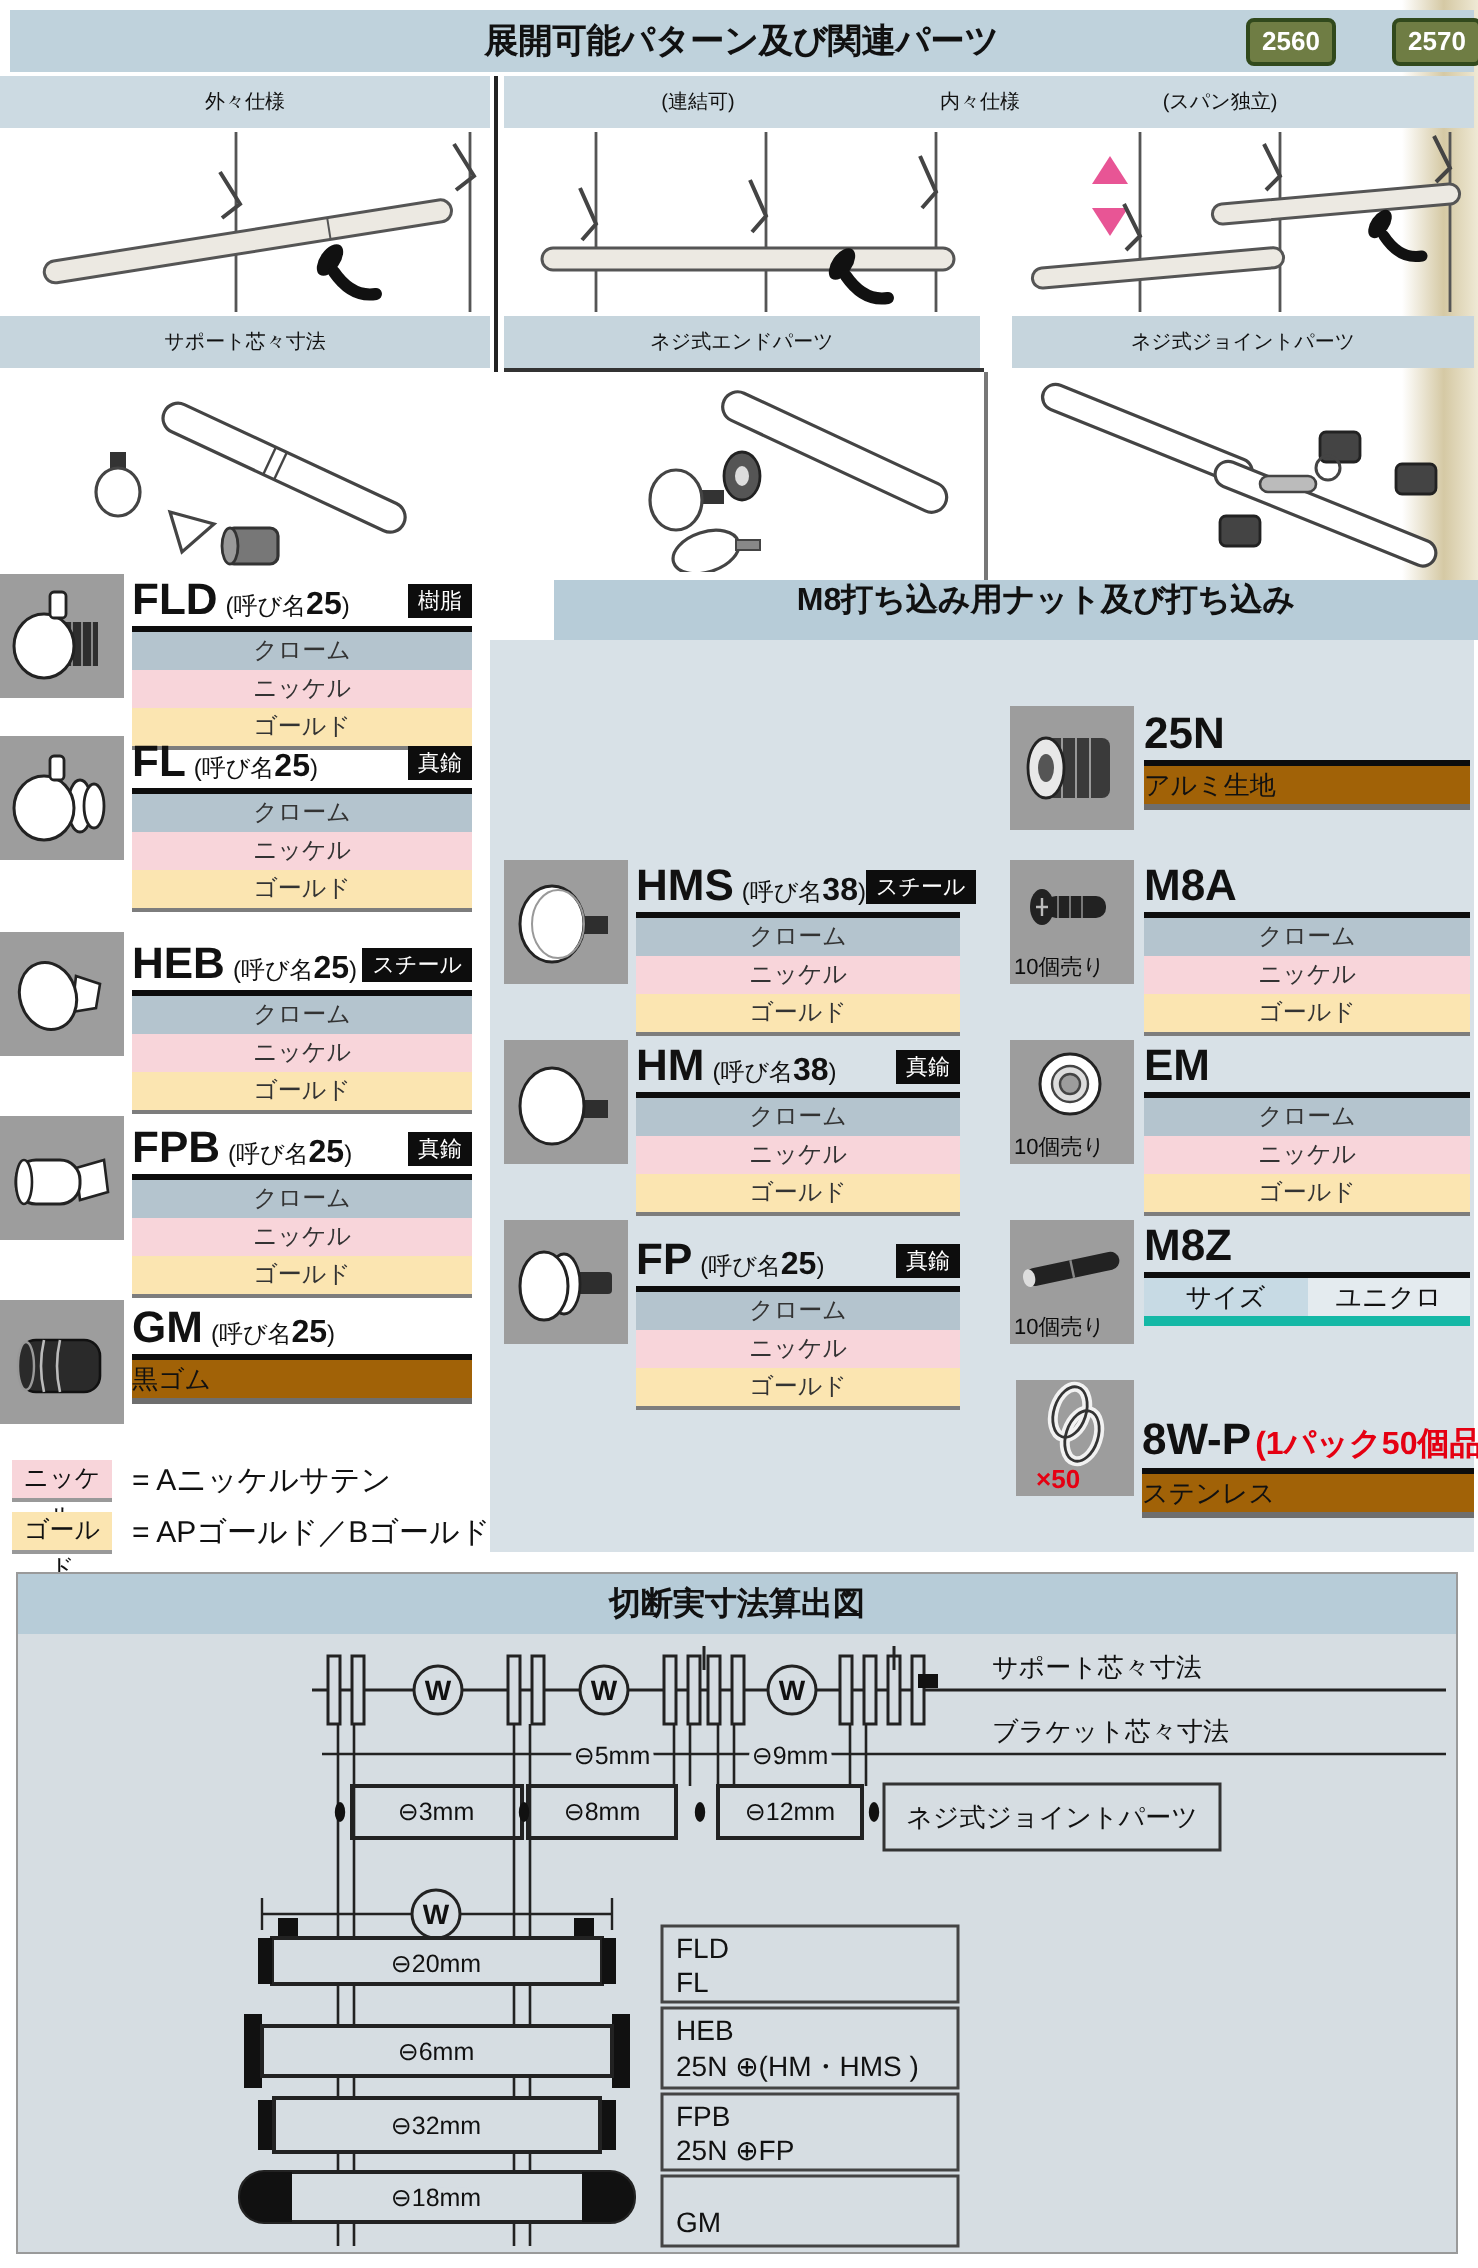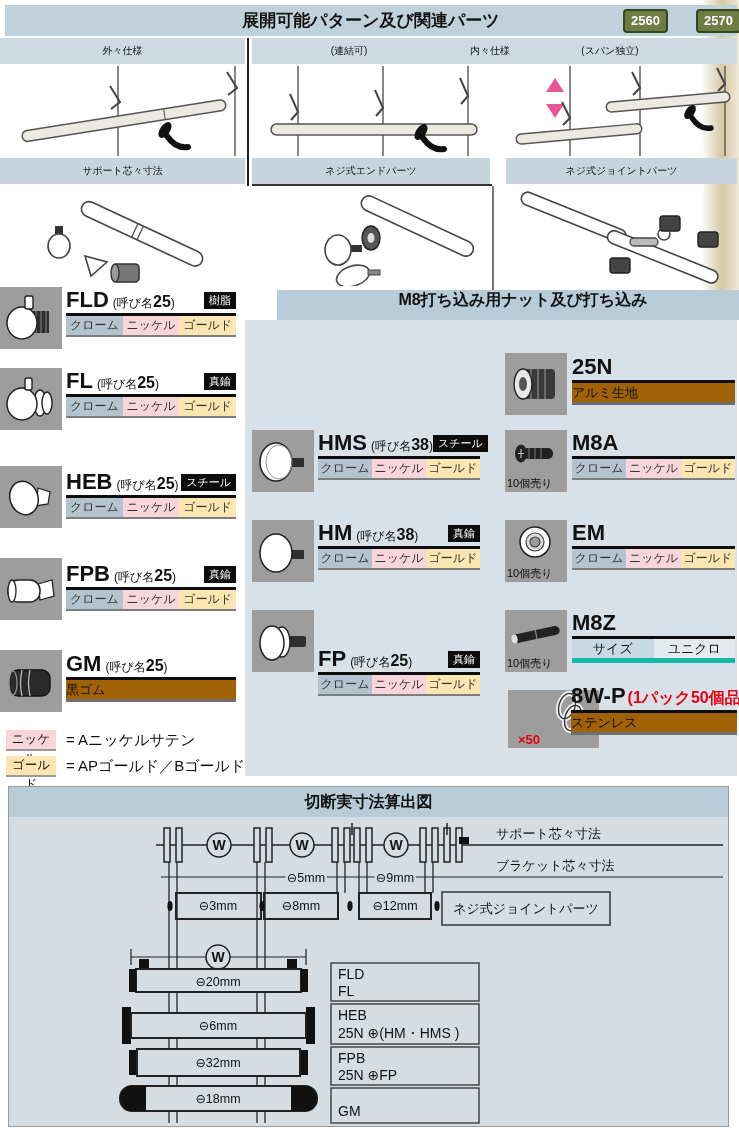--- a/index.html
+++ b/index.html
@@ -17,21 +17,21 @@
         background:#6f7d44;border:2px solid #31491c;color:#fff;font-weight:bold;font-size:13px;}
   
   .prow{position:absolute;}
   .phead{display:flex;align-items:baseline;border-bottom:3px solid #0d0d0d;padding-bottom:1px;min-height:24px;}
   .pcode{font-size:22px;font-weight:bold;line-height:24px;white-space:nowrap;}
   .pnote{font-size:12px;margin-left:4px;white-space:nowrap;}
   .psize{font-size:16px;font-weight:bold;}
   .ptag{margin-left:auto;background:#0d0d0d;color:#fff;font-size:11px;padding:1px 5px;
         align-self:center;white-space:nowrap;}
   .rednote{color:#e50012;font-size:16px;font-weight:bold;margin-left:2px;white-space:nowrap;}
-  .swrow{display:flex;border-bottom:2px solid #7d7d7d;}
+  .swrow{display:flex;border-bottom:2px solid #7d7d7d;flex-direction:column;}
   .sw{flex:1;text-align:center;font-size:12px;height:19px;line-height:19px;color:#333;white-space:nowrap;overflow:hidden;}
   .sw.c{background:#b4c4ce;}.sw.n{background:#f8d5da;}.sw.g{background:#fbe5b1;}
   .matbar{height:19px;line-height:19px;text-align:left;font-size:13px;background:#a16207;border-bottom:3px solid #6e6e6e;}
   .cellrow{display:flex;border-bottom:5px solid #14b8a6;}
   .cell{flex:1;height:19px;line-height:19px;text-align:center;font-size:13px;}
   .cell.c1{background:#c7dae4;}.cell.c2{background:#e4ebef;}
   .pimg{position:absolute;background:#9d9d9d;}
   .qty{position:absolute;left:2px;bottom:1px;font-size:11px;color:#0d0d0d;white-space:nowrap;}
   .qty.red{color:#e50012;font-weight:bold;font-size:13px;left:10px;}
   
@@ -355,21 +355,21 @@
     </div>
   </div>
 
   <div class="pimg" style="left:252px;top:610px;width:62px;height:62px;">
     <svg width="62" height="62" viewBox="0 0 62 62">
       <rect x="36" y="26" width="18" height="11" rx="2" fill="#2e2e2e"></rect>
       <ellipse cx="30" cy="32" rx="8" ry="15" fill="#fff" stroke="#222" stroke-width="1.4"></ellipse>
       <ellipse cx="20" cy="33" rx="12" ry="17" fill="#fff" stroke="#222" stroke-width="1.5"></ellipse>
     </svg>
   </div>
-  <div class="prow" style="left:318px;top:647px;width:162px;">
+  <div class="prow" style="left:318px;top:618px;width:162px;">
     <div class="phead">
       <span class="pcode">FP</span>
       <span class="pnote"><span>(呼び名</span><span class="psize">25</span><span>)</span></span>
       <span class="ptag">真鍮</span>
     </div>
     <div class="swrow">
       <span class="sw c">クローム</span>
       <span class="sw n">ニッケル</span>
       <span class="sw g">ゴールド</span>
     </div>
@@ -446,30 +446,30 @@
   <div class="prow" style="left:572px;top:611px;width:163px;">
     <div class="phead">
       <span class="pcode">M8Z</span>
     </div>
     <div class="cellrow">
       <span class="cell c1">サイズ</span>
       <span class="cell c2">ユニクロ</span>
     </div>
   </div>
 
-  <div class="pimg" style="left:508px;top:690px;width:59px;height:58px;padding-left:32px;">
+  <div class="pimg" style="left:508px;top:690px;width:59px;height:58px;">
     <svg width="59" height="44" viewBox="0 0 59 44">
       <ellipse cx="27" cy="16" rx="8" ry="13" transform="rotate(18 27 16)" fill="none" stroke="#f2f2f2" stroke-width="5"></ellipse>
       <ellipse cx="33" cy="28" rx="8" ry="13" transform="rotate(18 33 28)" fill="none" stroke="#f2f2f2" stroke-width="5"></ellipse>
       <ellipse cx="27" cy="16" rx="8" ry="13" transform="rotate(18 27 16)" fill="none" stroke="#333" stroke-width="1.4"></ellipse>
       <ellipse cx="33" cy="28" rx="8" ry="13" transform="rotate(18 33 28)" fill="none" stroke="#333" stroke-width="1.4"></ellipse>
     </svg>
     <div class="qty red">×50</div>
   </div>
-  <div class="prow" style="left:571px;top:684px;width:166px;">
+  <div class="prow" style="left:571px;top:708px;width:166px;">
     <div class="phead">
       <span class="pcode">8W-P</span>
       <span class="rednote">(1パック50個品番)</span>
     </div>
     <div class="matbar">ステンレス</div>
   </div>
 
   <div class="noterow" style="left:6px;top:730px;">
     <span class="chip n">ニッケル</span>
     <span>= Aニッケルサテン</span>

